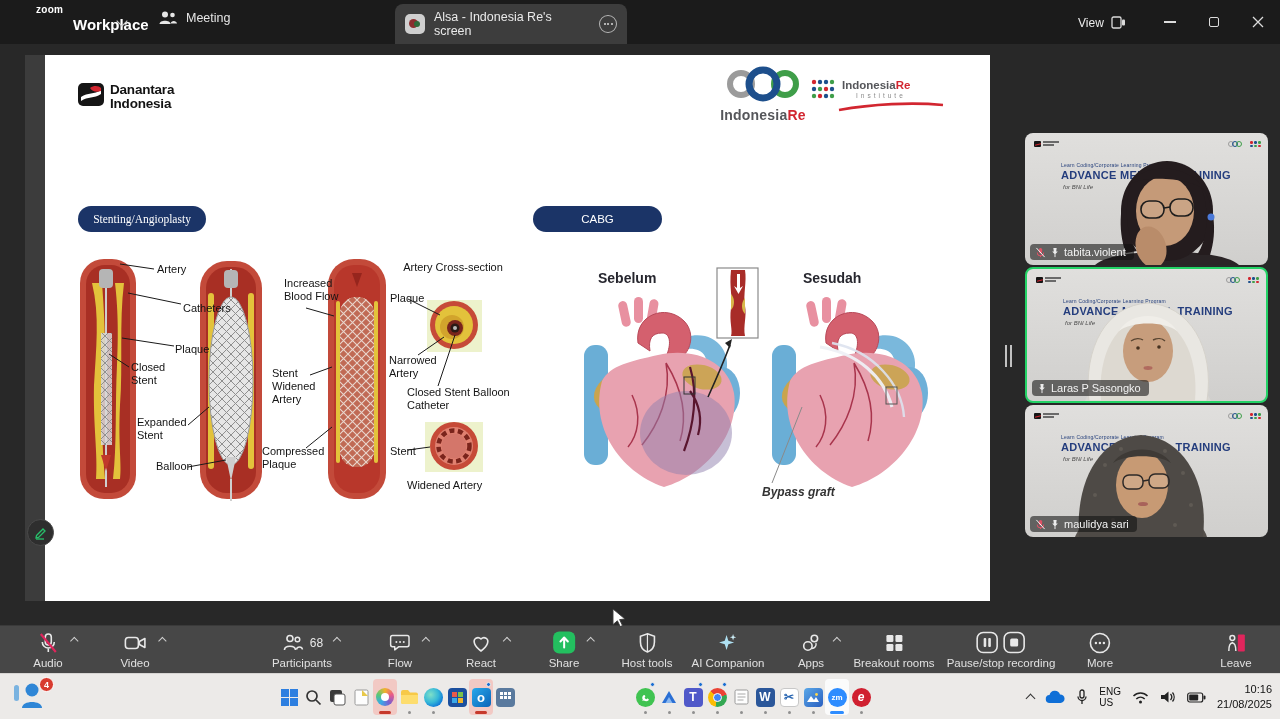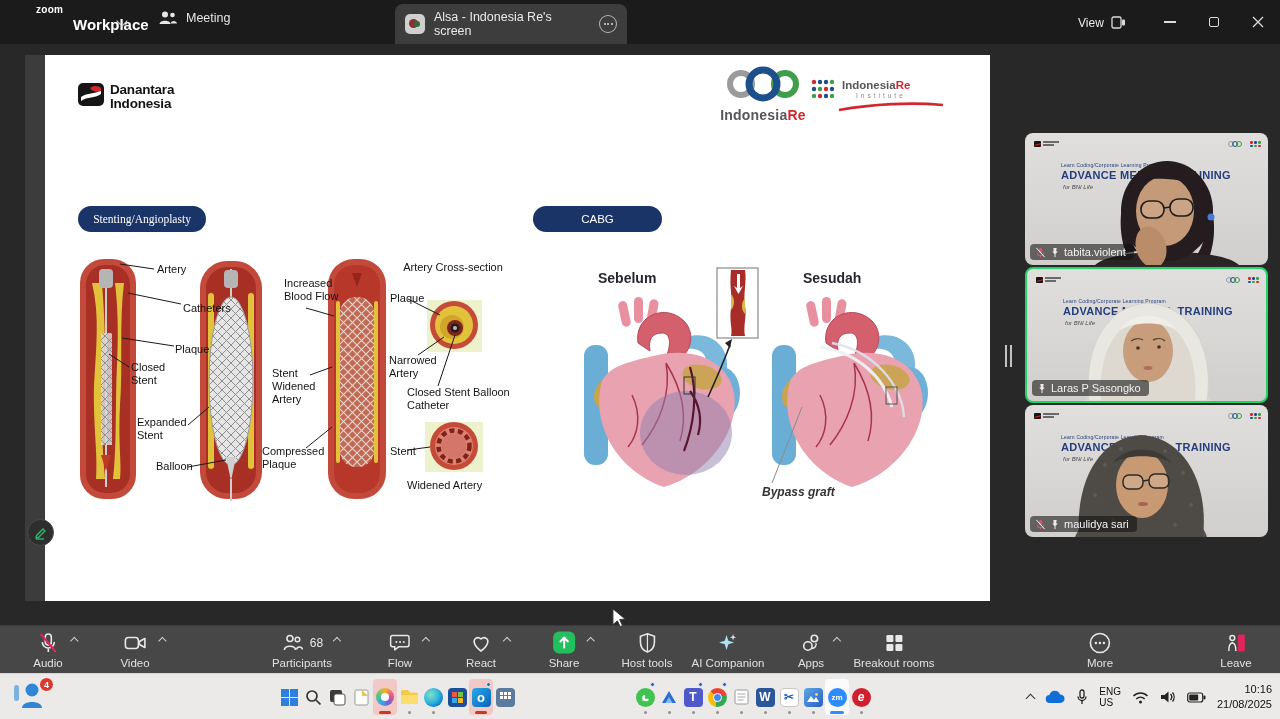--- a/index.html
+++ b/index.html
@@ -655,20 +655,34 @@
         <svg width="24" height="24" viewBox="0 0 24 24">
           <rect x="4" y="4" width="7" height="7" rx="1.2" fill="#e8e8e8"></rect>
           <rect x="13" y="4" width="7" height="7" rx="1.2" fill="#e8e8e8"></rect>
           <rect x="4" y="13" width="7" height="7" rx="1.2" fill="#e8e8e8"></rect>
           <rect x="13" y="13" width="7" height="7" rx="1.2" fill="#e8e8e8"></rect>
         </svg>
       </span>
     <span>Breakout rooms</span>
   </button>
 
+  <button class="zb" style="left:1001px;">
+    <span class="irow" style="gap:4px;">
+      <svg width="23" height="23" viewBox="0 0 23 23">
+          <rect x="1.5" y="1.5" width="20" height="20" rx="6" fill="none" stroke="#e8e8e8" stroke-width="1.6"></rect>
+          <rect x="8" y="7" width="2.6" height="9" rx="1" fill="#e8e8e8"></rect>
+          <rect x="12.6" y="7" width="2.6" height="9" rx="1" fill="#e8e8e8"></rect>
+        </svg>
+      <svg width="23" height="23" viewBox="0 0 23 23">
+          <rect x="1.5" y="1.5" width="20" height="20" rx="6" fill="none" stroke="#e8e8e8" stroke-width="1.6"></rect>
+          <rect x="7.5" y="7.5" width="8" height="8" rx="1.5" fill="#e8e8e8"></rect>
+        </svg>
+    </span>
+    <span>Pause/stop recording</span>
+  </button>
 
   <button class="zb" style="left:1100px;">
     <span class="irow">
         <svg width="24" height="24" viewBox="0 0 24 24">
           <circle cx="12" cy="12" r="9.5" fill="none" stroke="#e8e8e8" stroke-width="1.6"></circle>
           <circle cx="8" cy="12" r="1.2" fill="#e8e8e8"></circle>
           <circle cx="12" cy="12" r="1.2" fill="#e8e8e8"></circle>
           <circle cx="16" cy="12" r="1.2" fill="#e8e8e8"></circle>
         </svg>
       </span>

